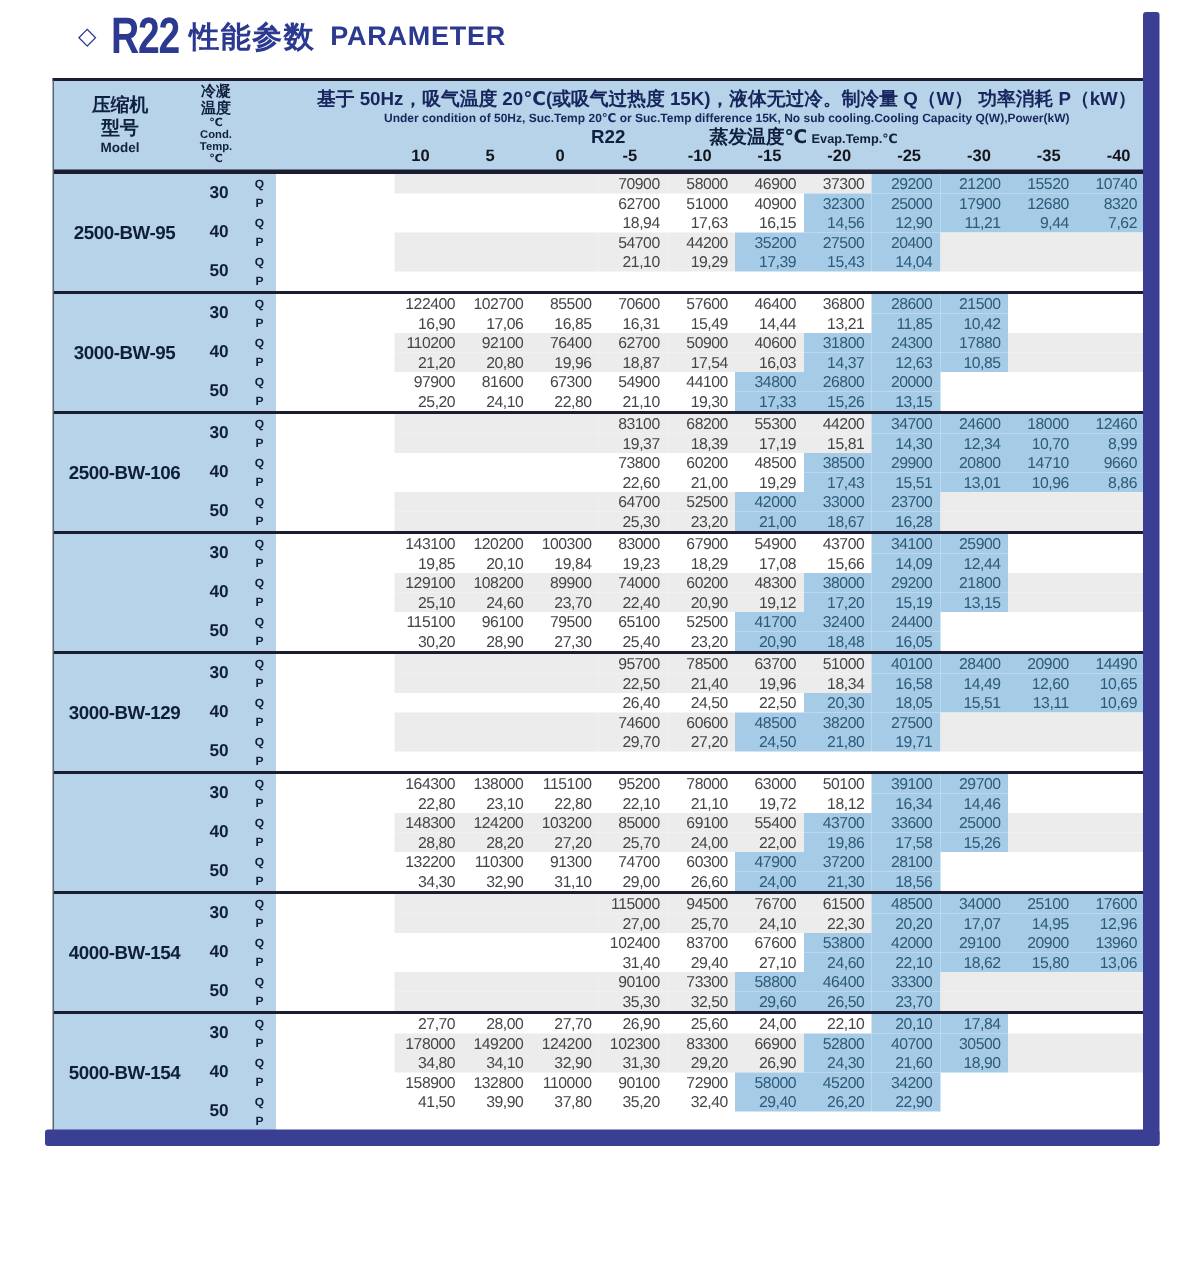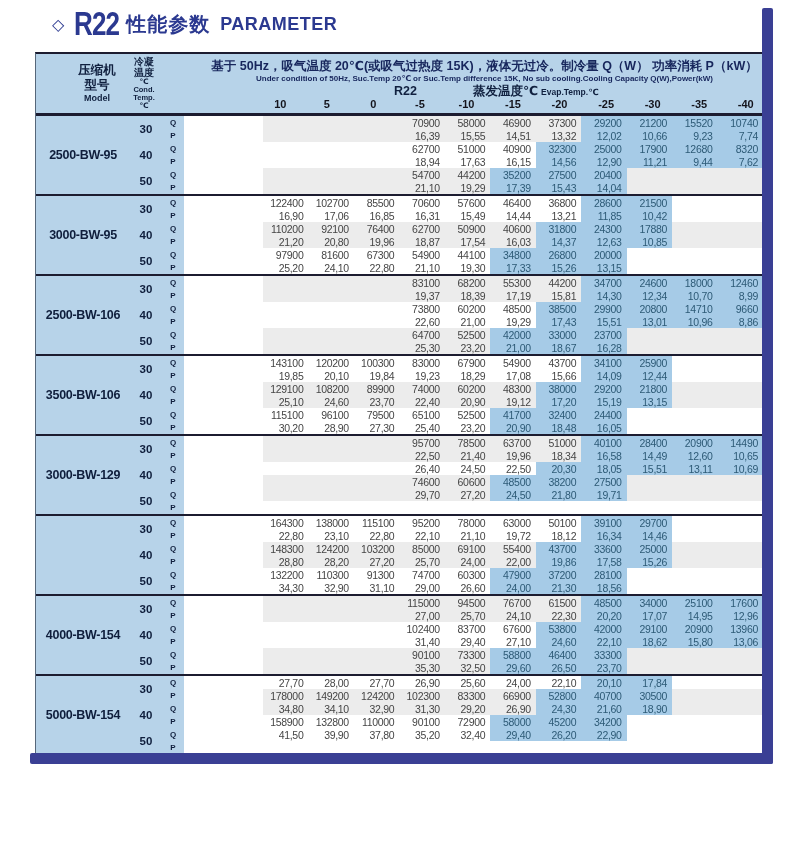--- a/index.html
+++ b/index.html
@@ -15,21 +15,21 @@
 
   
   .vbar{position:absolute;left:762px;top:8px;width:11px;height:756px;background:#3a3f94;border-radius:2px;}
   .hbar{position:absolute;left:30px;top:753px;width:743px;height:11px;background:#3a3f94;border-radius:2px;}
 
   
   .table{position:absolute;left:35px;top:52px;width:727px;border-top:2px solid #1c1c30;border-left:1px solid #56677a;}
 
   .thead{position:relative;height:59px;background:#b7d3e9;border-bottom:3px solid #1c1c30;}
   .model-head{position:absolute;left:0;top:0;width:88px;height:100%;display:flex;flex-direction:column;
-              align-items:center;justify-content:center;color:#10203f;padding-left:17px;}
+              align-items:center;justify-content:center;color:#10203f;}
   .model-head .c{font-size:12.5px;font-weight:bold;line-height:15px;}
   .model-head .e{font-size:9px;font-weight:bold;line-height:11px;}
   .temp-head{position:absolute;left:88px;top:0;width:40px;height:100%;display:flex;flex-direction:column;
              align-items:center;justify-content:center;color:#10203f;}
   .temp-head .c{font-size:10px;font-weight:bold;line-height:10.5px;}
   .temp-head .e{font-size:7.5px;font-weight:bold;line-height:8px;}
   .cond1{position:absolute;left:170px;top:4px;width:557px;text-align:center;font-size:12.5px;font-weight:bold;color:#17265c;}
   .cond2{position:absolute;left:170px;top:20px;width:557px;text-align:center;font-size:8px;font-weight:bold;color:#17265c;}
   .evapline{position:absolute;left:358px;top:29px;display:flex;align-items:baseline;color:#10203f;}
   .evapline .r{font-size:12.5px;font-weight:bold;}
@@ -129,33 +129,20 @@
               <div class="cell gray">70900</div>
               <div class="cell gray">58000</div>
               <div class="cell gray">46900</div>
               <div class="cell gray">37300</div>
               <div class="cell blue">29200</div>
               <div class="cell blue">21200</div>
               <div class="cell blue">15520</div>
               <div class="cell blue">10740</div>
             </div>
             <div class="row">
-              <div class="cell gray"></div>
-              <div class="cell gray"></div>
-              <div class="cell gray"></div>
-              <div class="cell gray">16,39</div>
-              <div class="cell gray">15,55</div>
-              <div class="cell gray">14,51</div>
-              <div class="cell gray">13,32</div>
-              <div class="cell blue">12,02</div>
-              <div class="cell blue">10,66</div>
-              <div class="cell blue">9,23</div>
-              <div class="cell blue">7,74</div>
-            </div>
-            <div class="row">
               <div class="cell"></div>
               <div class="cell"></div>
               <div class="cell"></div>
               <div class="cell">62700</div>
               <div class="cell">51000</div>
               <div class="cell">40900</div>
               <div class="cell blue">32300</div>
               <div class="cell blue">25000</div>
               <div class="cell blue">17900</div>
               <div class="cell blue">12680</div>
@@ -391,21 +378,20 @@
               <div class="cell blue">18,67</div>
               <div class="cell blue">16,28</div>
               <div class="cell gray"></div>
               <div class="cell gray"></div>
               <div class="cell gray"></div>
             </div>
           </div>
         </div>
         <div class="block">
           <div class="panel"></div>
-          <div class="model">3500-BW-106</div>
           <div class="temps">
             <div class="temp">30</div>
             <div class="temp">40</div>
             <div class="temp">50</div>
           </div>
           <div class="qps">
             <div class="qp">Q</div>
             <div class="qp">P</div>
             <div class="qp">Q</div>
             <div class="qp">P</div>

